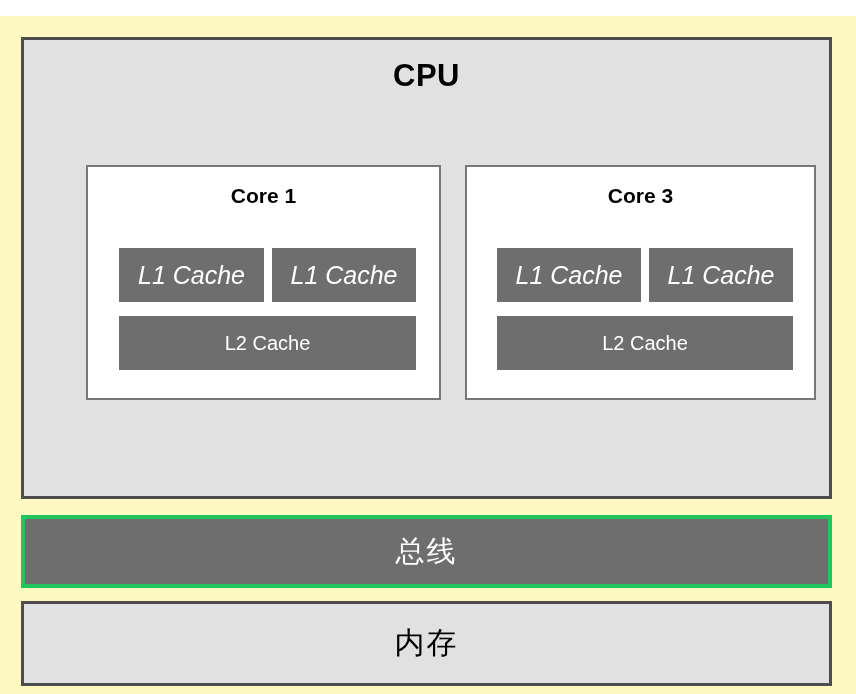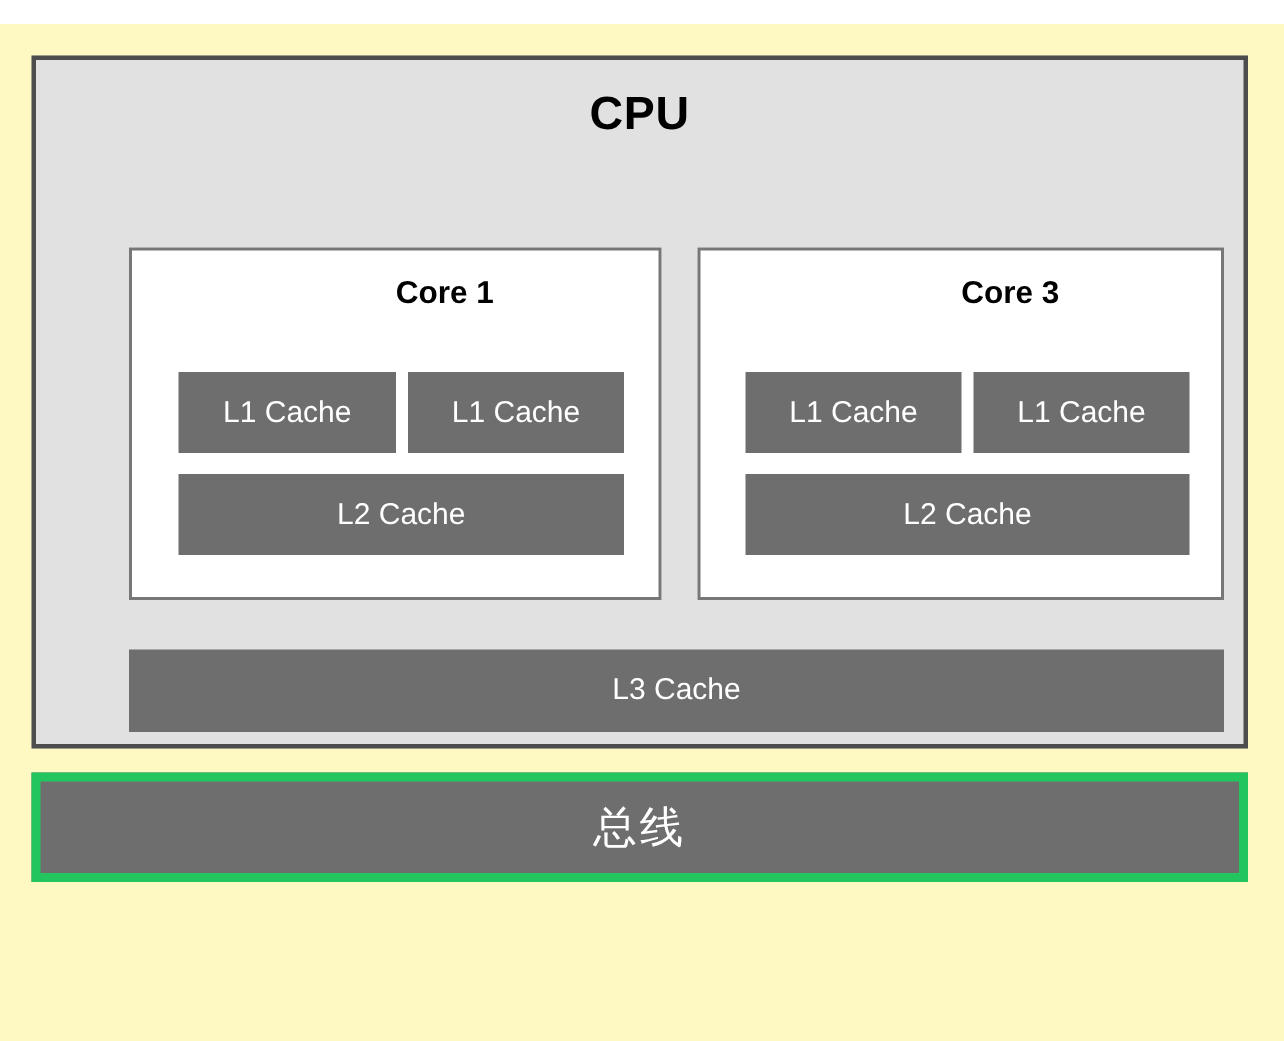--- a/index.html
+++ b/index.html
@@ -47,21 +47,21 @@
   
   .cache-box {
     background: #6E6E6E;
     color: #FFFFFF;
     border: none;
   }
 
   
   .bus-box {
     background: #6E6E6E;
-    border: 6px solid #22c55e;
+    border: 4px solid #22c55e;
     color: #FFFFFF;
   }
 
   
   #cpu-container {
     left: 21px;
     top: 21px;
     width: 811px;
     height: 462px;
     display: block;
@@ -102,25 +102,25 @@
     left: 0;
     top: 12px;
     width: 100%;
     height: 34px;
     display: flex;
     align-items: center;
     justify-content: center;
     font-size: 21px;
     font-weight: bold;
     color: #000000;
-    padding-left: 33px;
   }
 
   .l1-cache {
-    font-size: 20px;
+    font-size: 25px;
+    font-style: italic;
   }
   .l2-cache {
     font-size: 20px;
     text-align: center;
   }
   .l3-cache {
     font-size: 20px;
   }
 
   
@@ -179,20 +179,20 @@
     </div>
 
     <div class="box cache-box l1-cache" id="core-1-l1-a">L1 Cache</div>
     <div class="box cache-box l1-cache" id="core-1-l1-b">L1 Cache</div>
     <div class="box cache-box l2-cache" id="core-1-l2">L2 Cache</div>
 
     <div class="box cache-box l1-cache" id="core-2-l1-a">L1 Cache</div>
     <div class="box cache-box l1-cache" id="core-2-l1-b">L1 Cache</div>
     <div class="box cache-box l2-cache" id="core-2-l2">L2 Cache</div>
 
-    <div class="box cache-box l3-cache" id="l3-cache-box">L3 Cache</div>
 
   </div>
 
   <div class="box bus-box cjk-label" id="bus-box">总线</div>
 
+  <div class="box outer-box cjk-label" id="memory-box">内存</div>
 
 </div>
 
 </body></html>

